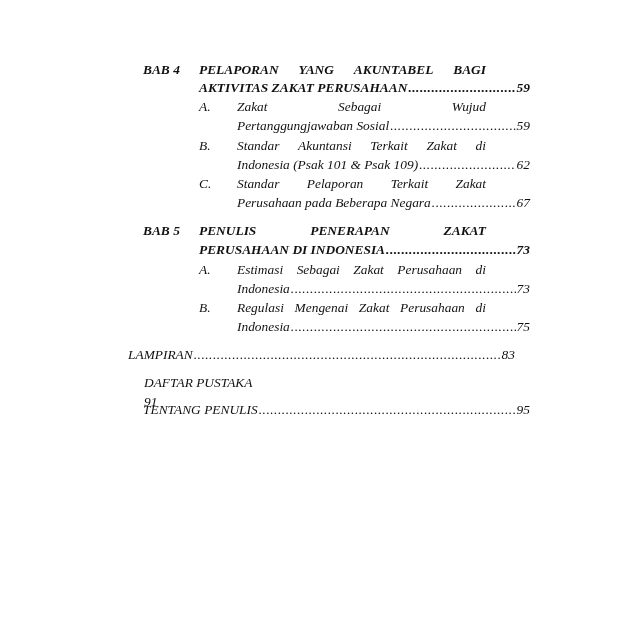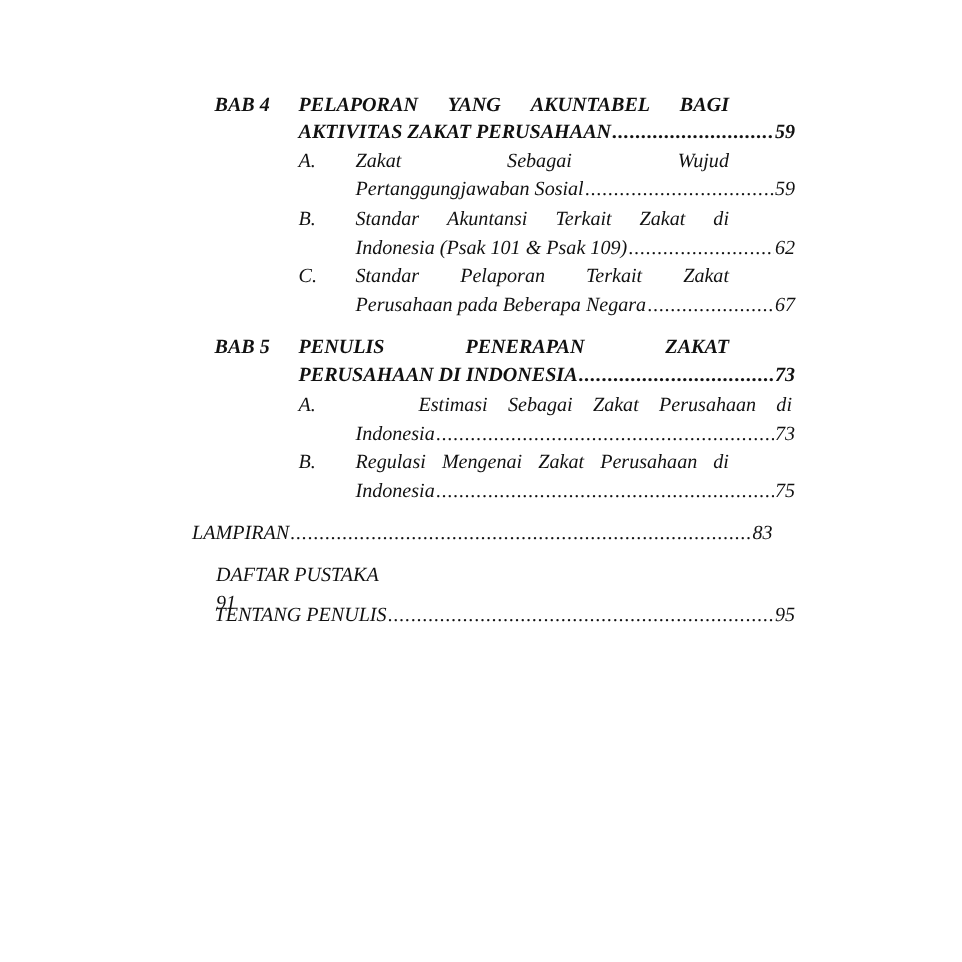--- a/index.html
+++ b/index.html
@@ -77,21 +77,21 @@
     <span>PENERAPAN</span>
     <span>ZAKAT</span>
   </div>
   <div class="line bold lead" style="left:199px; top:240px; width:331px;">
     <span class="txt">PERUSAHAAN DI INDONESIA</span>
     <span class="dots"></span>
     <span class="pg">73</span>
   </div>
 
   <div class="line" style="left:199px; top:260px;">A.</div>
-  <div class="line just" style="left:237px; top:260px; width:249px;margin-left:42px;">
+  <div class="line just" style="left:237px; top:260px; width:249px;">
     <span>Estimasi</span>
     <span>Sebagai</span>
     <span>Zakat</span>
     <span>Perusahaan</span>
     <span>di</span>
   </div>
   <div class="line lead" style="left:237px; top:279px; width:293px;">
     <span class="txt">Indonesia</span>
     <span class="dots"></span>
     <span class="pg">73</span>

